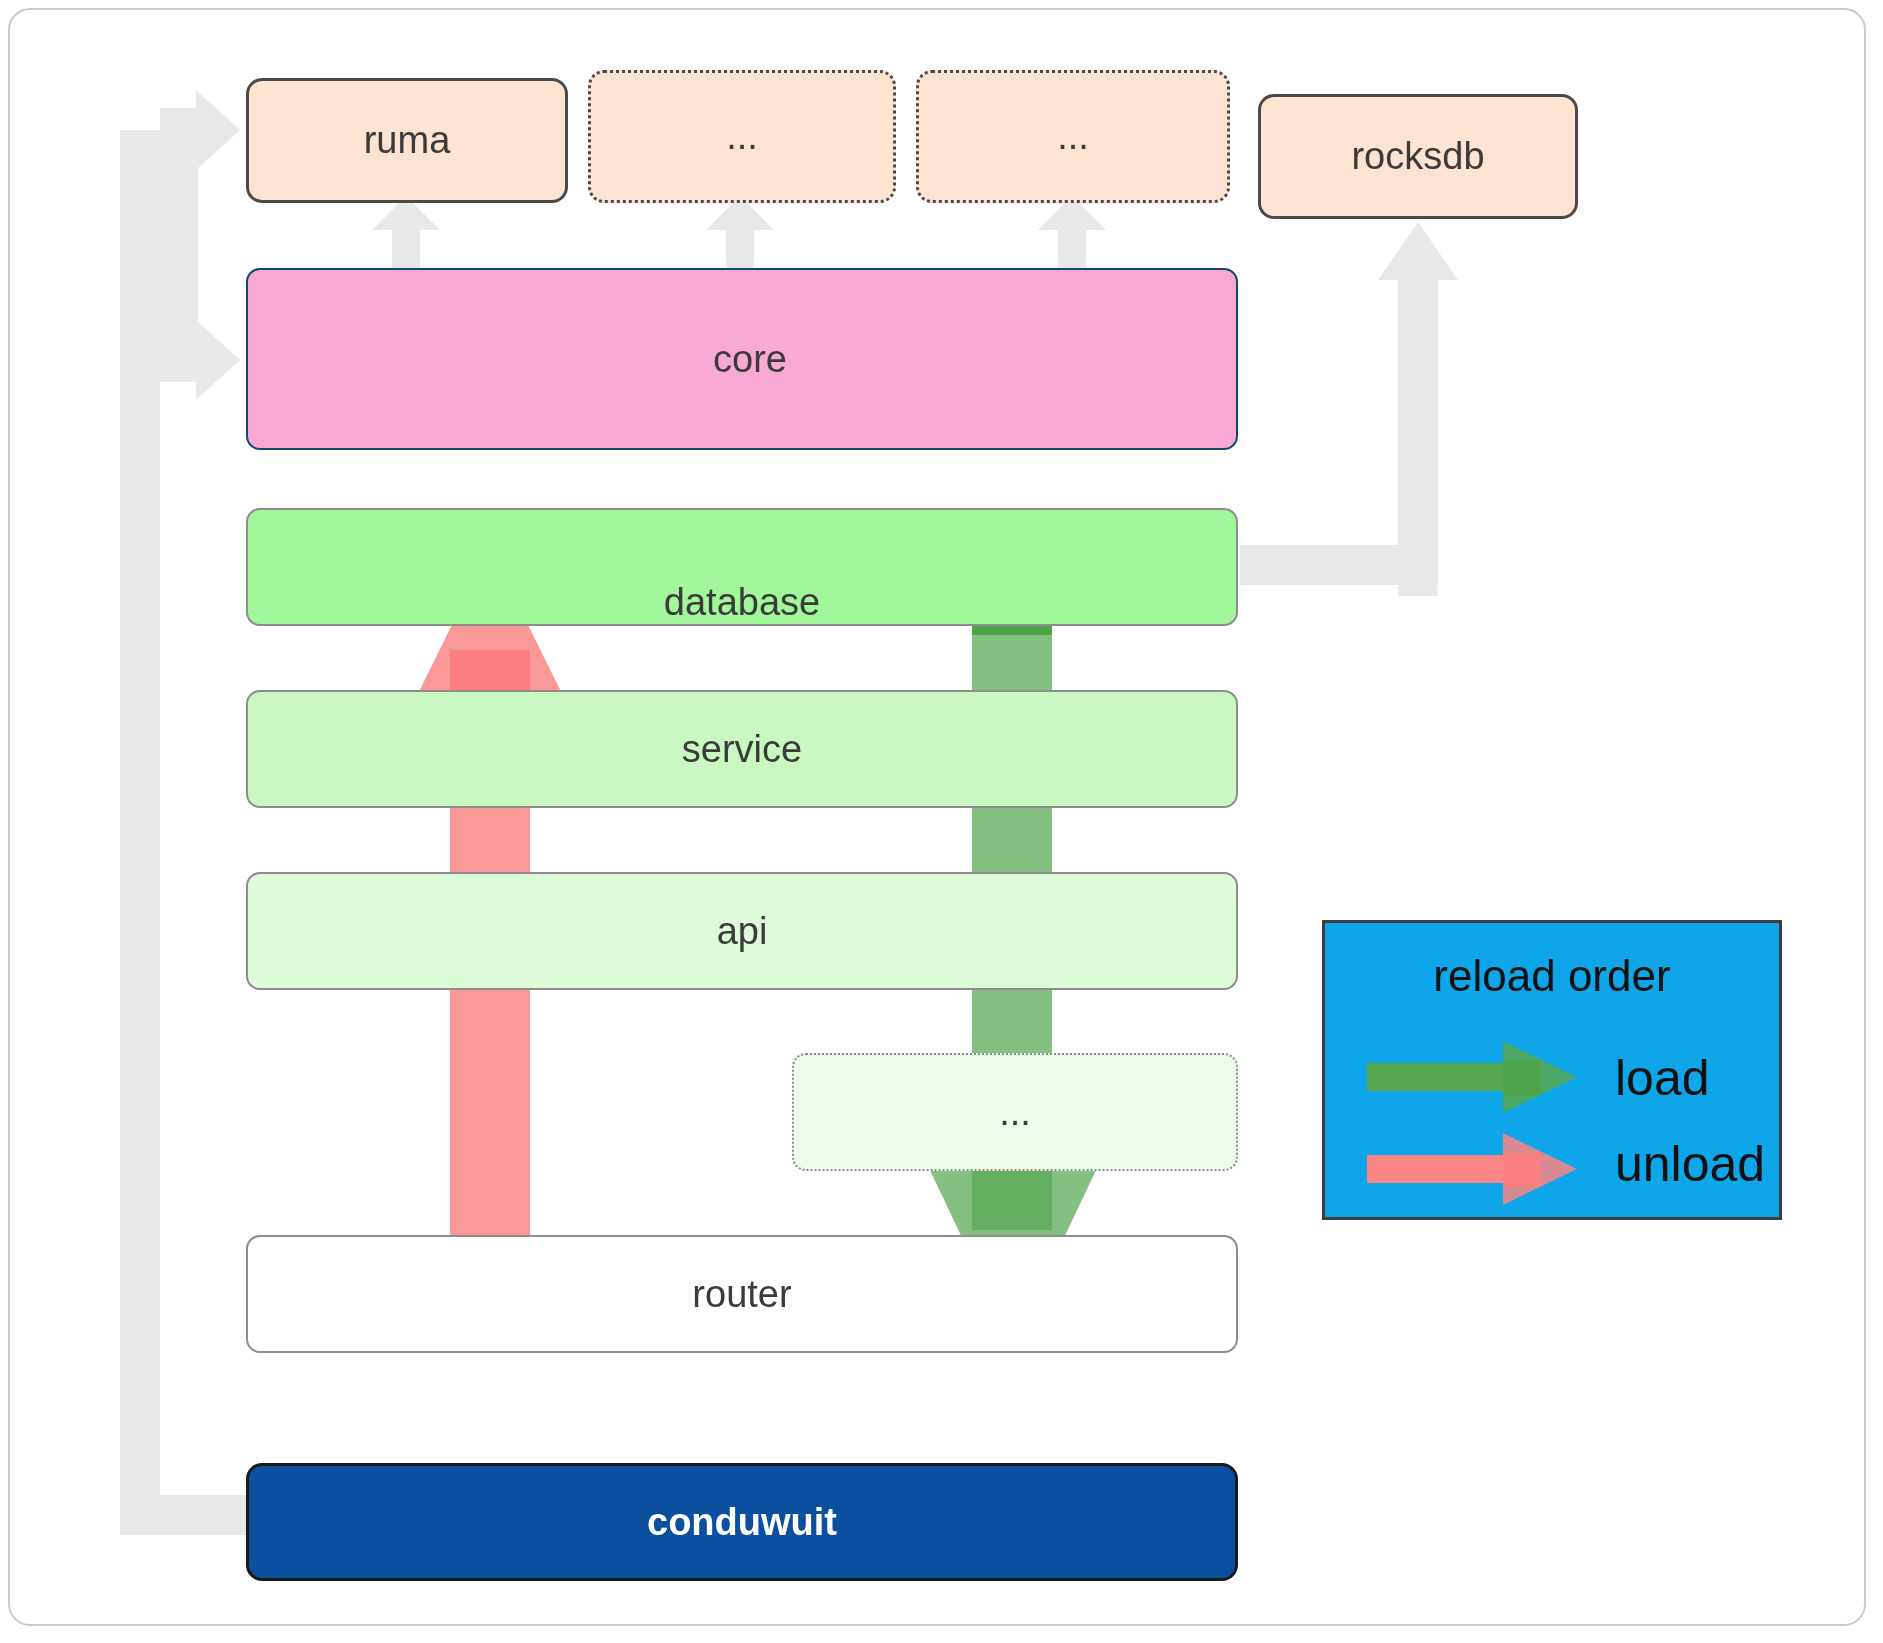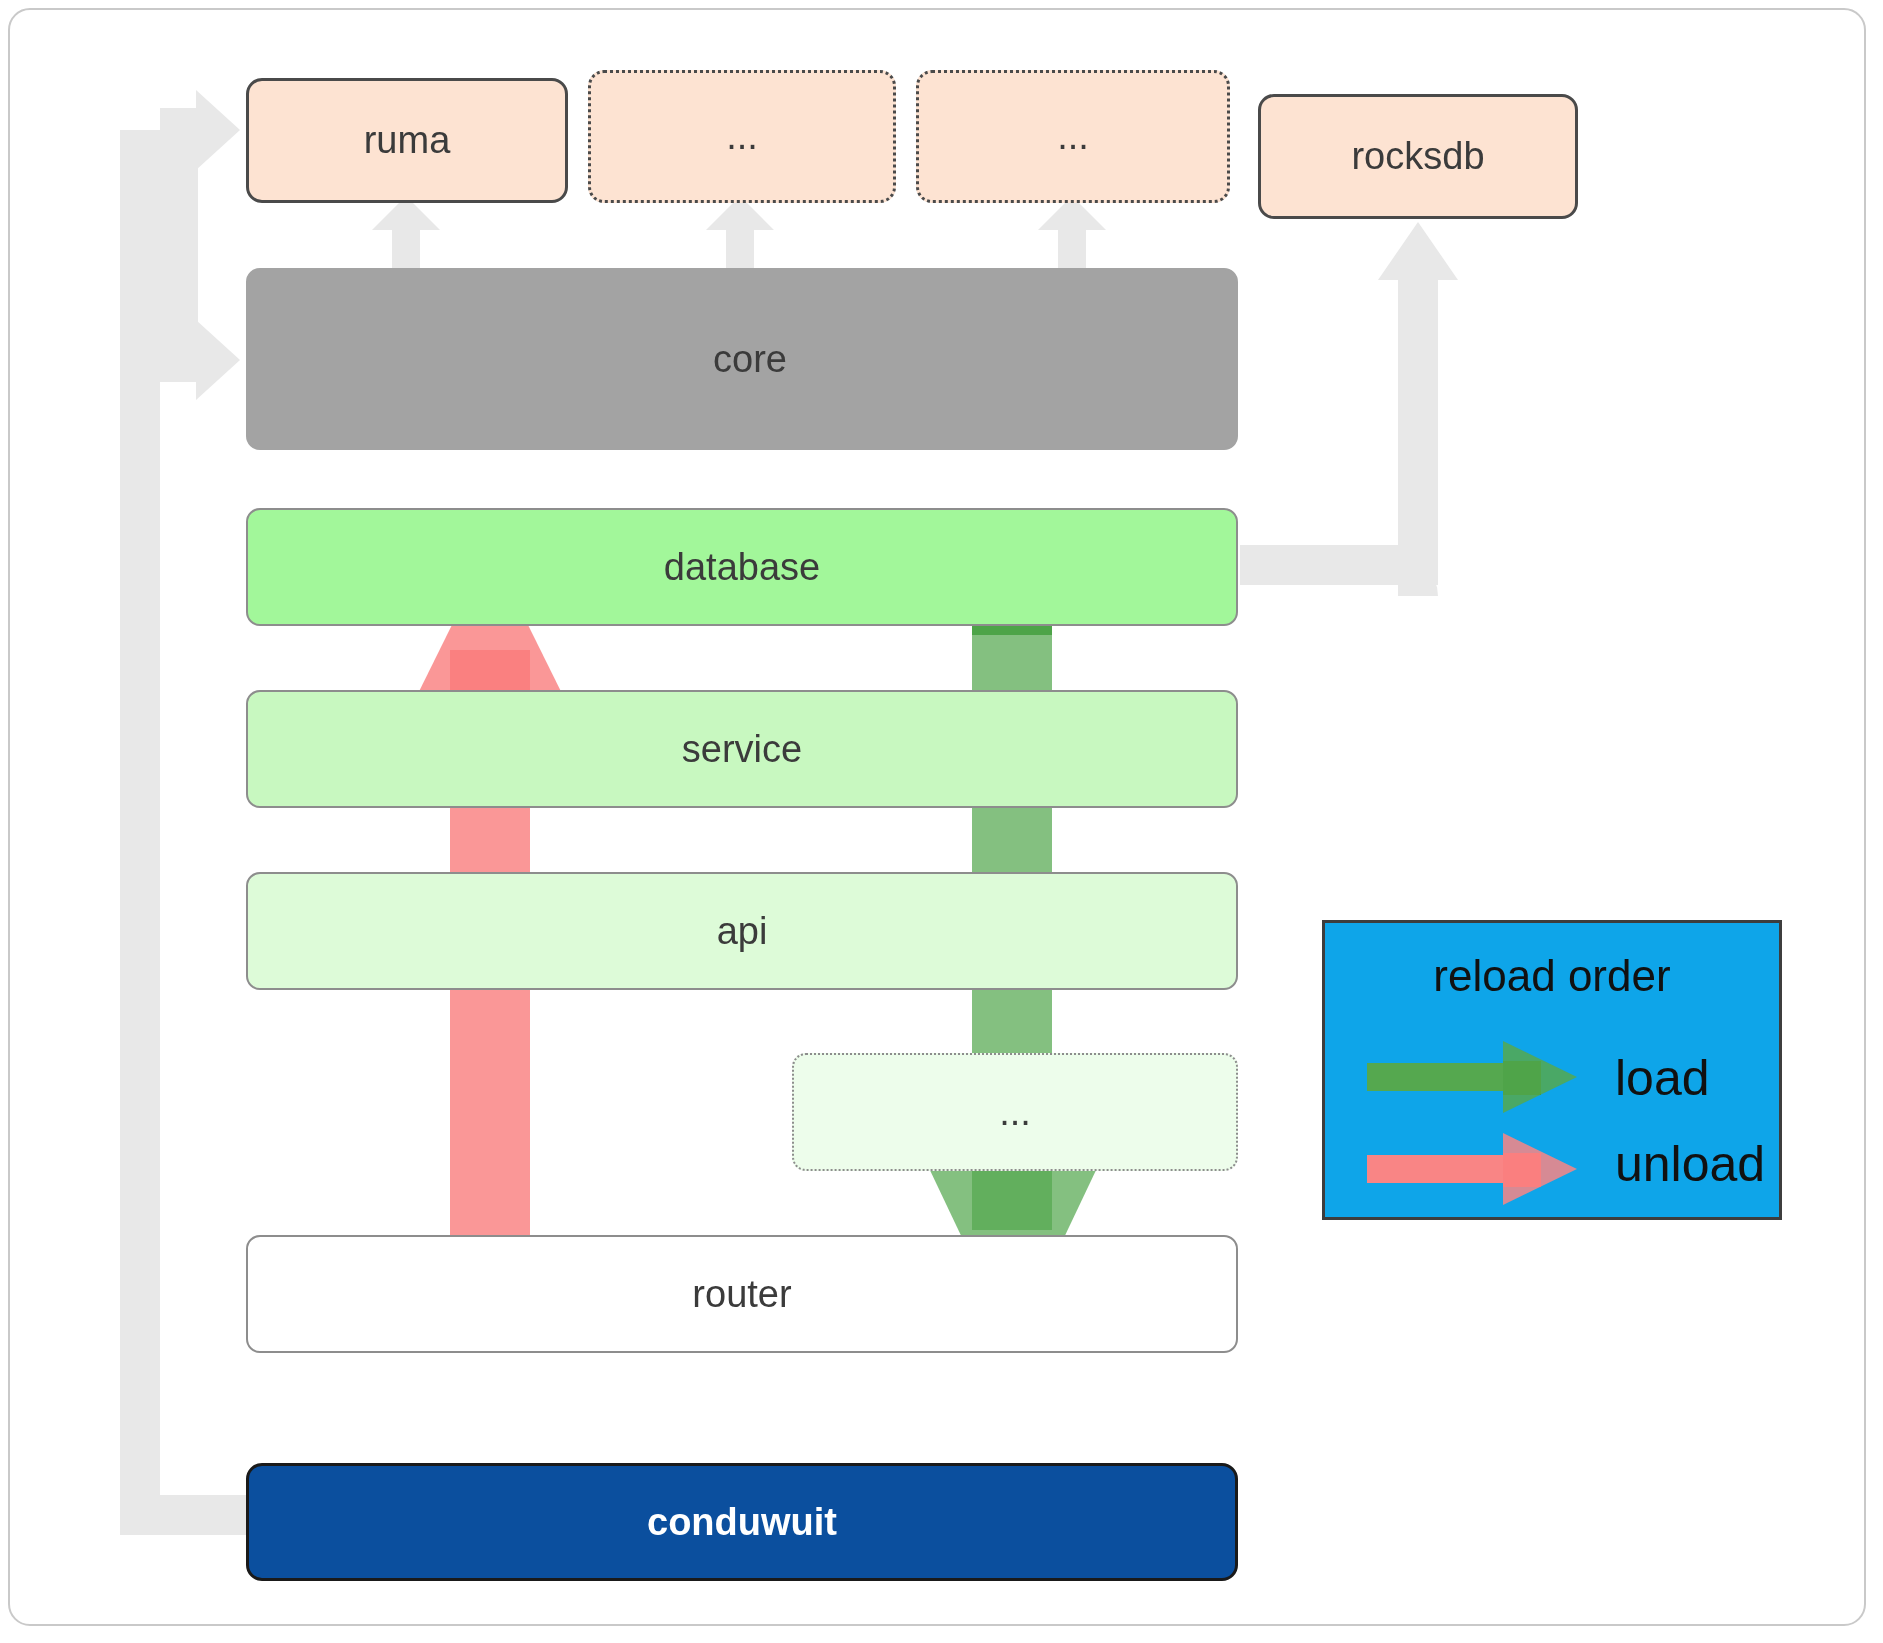--- a/index.html
+++ b/index.html
@@ -44,22 +44,22 @@
     background: #fde3d2;
     border: 3px solid #4a4a4a;
     border-radius: 16px;
   }
   .node.dep-dotted {
     background: #fde3d2;
     border: 3px dotted #4a4a4a;
     border-radius: 16px;
   }
   .node.core {
-    background: #a3a3a3;
-    border: 2px solid #a3a3a3;
+    background: #f9a8d4;
+    border: 2px solid #0c4a6e;
     padding-left: 16px;
   }
   .node.layer {
     border: 2px solid #8d8d8d;
   }
   .node.layer-dotted {
     border: 2px dotted #8d8d8d;
   }
   .node.app {
     background: #0b4f9e;
@@ -166,21 +166,21 @@
   </div>
 
   <div class="node dep" style="left:1258px; top:94px; width:320px; height:125px;">
     <span>rocksdb</span>
   </div>
 
   <div class="node core" style="left:246px; top:268px; width:992px; height:182px;">
     <span>core</span>
   </div>
 
-  <div class="node layer" style="left:246px; top:508px; width:992px; height:118px; background:#a2f79a;">
+  <div class="node layer" style="left:246px; top:508px; width:992px; height:118px; background:#a2f79a;align-items:flex-end;">
     <span>database</span>
   </div>
 
   <div class="node layer" style="left:246px; top:690px; width:992px; height:118px; background:#c8f8c0;">
     <span>service</span>
   </div>
 
   <div class="node layer" style="left:246px; top:872px; width:992px; height:118px; background:#ddfbd8;">
     <span>api</span>
   </div>

